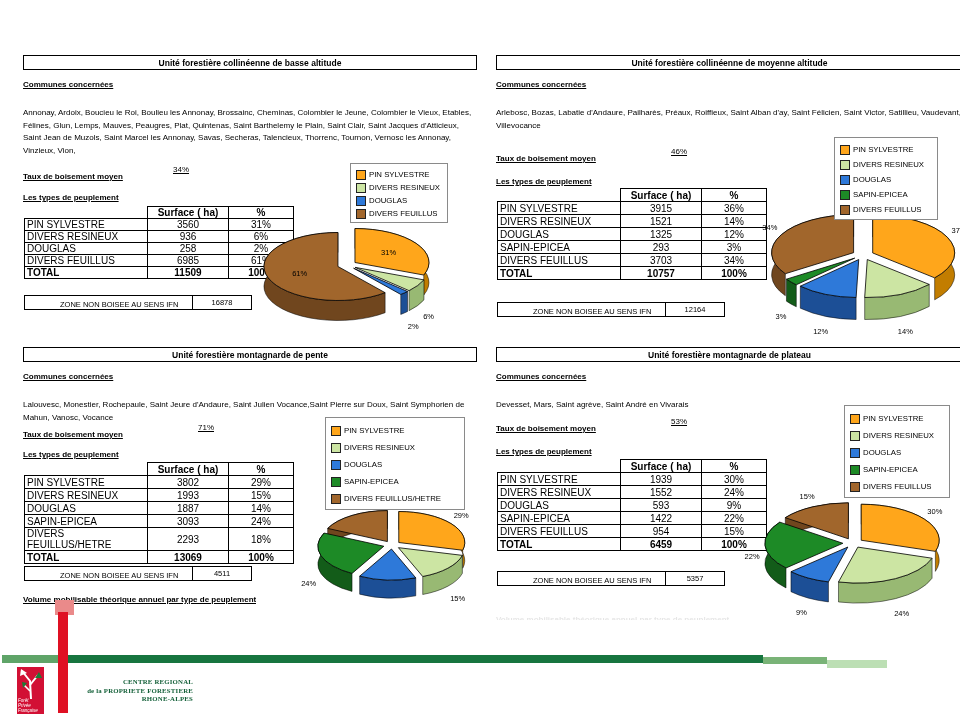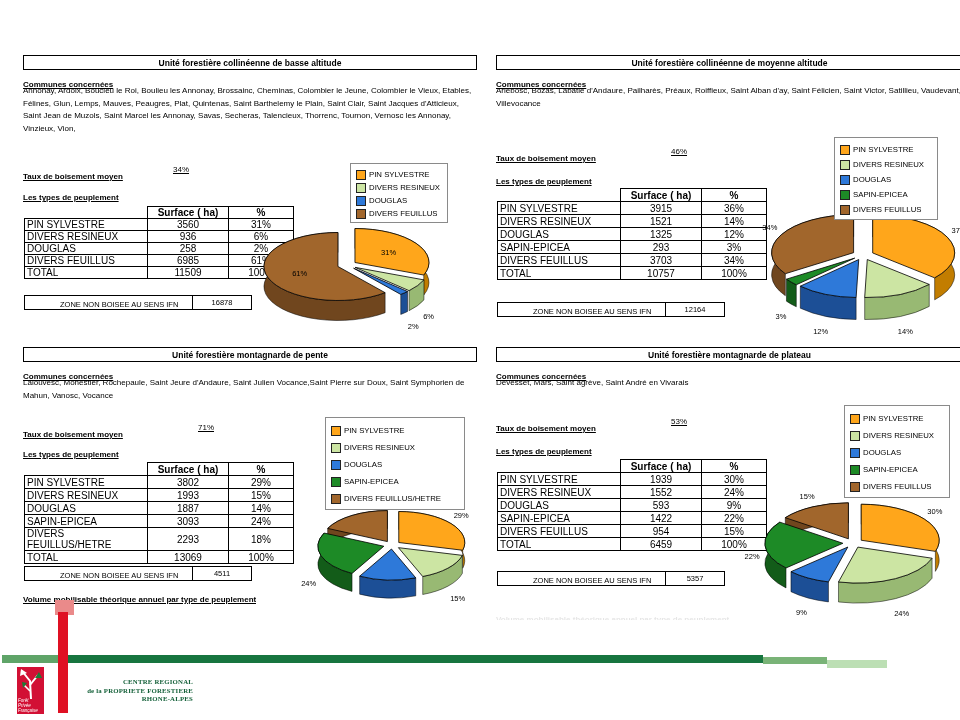--- a/index.html
+++ b/index.html
@@ -8,38 +8,38 @@
   .panel{position:absolute;margin-left:12px;}
   .p0{left:10px;top:55px;width:457px;height:290px;}
   .p1{left:483px;top:55px;width:470px;height:290px;}
   .p2{left:10px;top:347px;width:457px;height:264px;}
   .p3{left:483px;top:347px;width:470px;height:276px;}
 
   .ptitle{position:absolute;left:1px;right:2px;top:0;border:1.4px solid #000;background:#fff;
           text-align:center;font-weight:bold;font-size:8.5px;padding:2px 0 1px;}
   .heading{font-weight:bold;text-decoration:underline;font-size:8px;}
   .h-communes{position:absolute;left:1px;top:25px;}
-  .communes{position:absolute;left:1px;top:30px;right:2px;font-size:8px;line-height:12.6px;text-align:left;}
+  .communes{position:absolute;left:1px;top:52px;right:2px;font-size:8px;line-height:12.6px;text-align:left;}
   .tauxrow{position:absolute;left:1px;}
   .p0 .tauxrow{top:110px;} .p1 .tauxrow{top:92px;} .p2 .tauxrow{top:76px;} .p3 .tauxrow{top:70px;}
   .tauxval{font-size:8px;text-decoration:underline;position:absolute;left:150px;top:0;white-space:nowrap;}
   .p1 .tauxval,.p2 .tauxval,.p3 .tauxval{left:175px;}
   .h-types{position:absolute;left:1px;}
   .p0 .h-types{top:138px;} .p1 .h-types{top:122px;} .p2 .h-types{top:103px;} .p3 .h-types{top:100px;}
 
   .ptable{position:absolute;left:2px;border-collapse:collapse;font-size:10px;}
   .p0 .ptable{top:151px;} .p1 .ptable{top:133px;} .p2 .ptable{top:115px;} .p3 .ptable{top:112px;}
   .ptable th,.ptable td{border:1px solid #000;padding:0 2px;height:11px;}
   .p1 .ptable th,.p1 .ptable td,.p2 .ptable th,.p2 .ptable td,.p3 .ptable th,.p3 .ptable td{height:12px;}
   .ptable th{font-weight:bold;text-align:center;}
   .ptable th.nob{border:none;background:transparent;}
   .ptable .lbl{width:118px;text-align:left;}
   .ptable .num{width:76px;text-align:center;}
   .ptable .pct{width:60px;text-align:center;}
-  .ptable tr.totalrow td{font-weight:normal;}
+  .ptable tr.totalrow td{font-weight:bold;}
 
   .zone{position:absolute;left:2px;display:inline-flex;border:1px solid #000;font-size:7.5px;height:13px;align-items:flex-end;background:#fff;padding-left:32px;}
   .p0 .zone{top:240px;} .p1 .zone{top:247px;} .p2 .zone{top:219px;} .p3 .zone{top:224px;}
   .zlabel{width:132px;padding-left:3px;}
   .zval{width:58px;text-align:center;border-left:1px solid #000;align-self:stretch;line-height:13px;}
 
   .legend{position:absolute;background:#fff;border:1px solid #8a8a8a;padding:4px 5px 2px 5px;z-index:5;}
   .p0 .legend{left:328px;top:108px;width:86px;}
   .p1 .legend{left:339px;top:82px;width:92px;}
   .p2 .legend{left:303px;top:70px;width:128px;}

